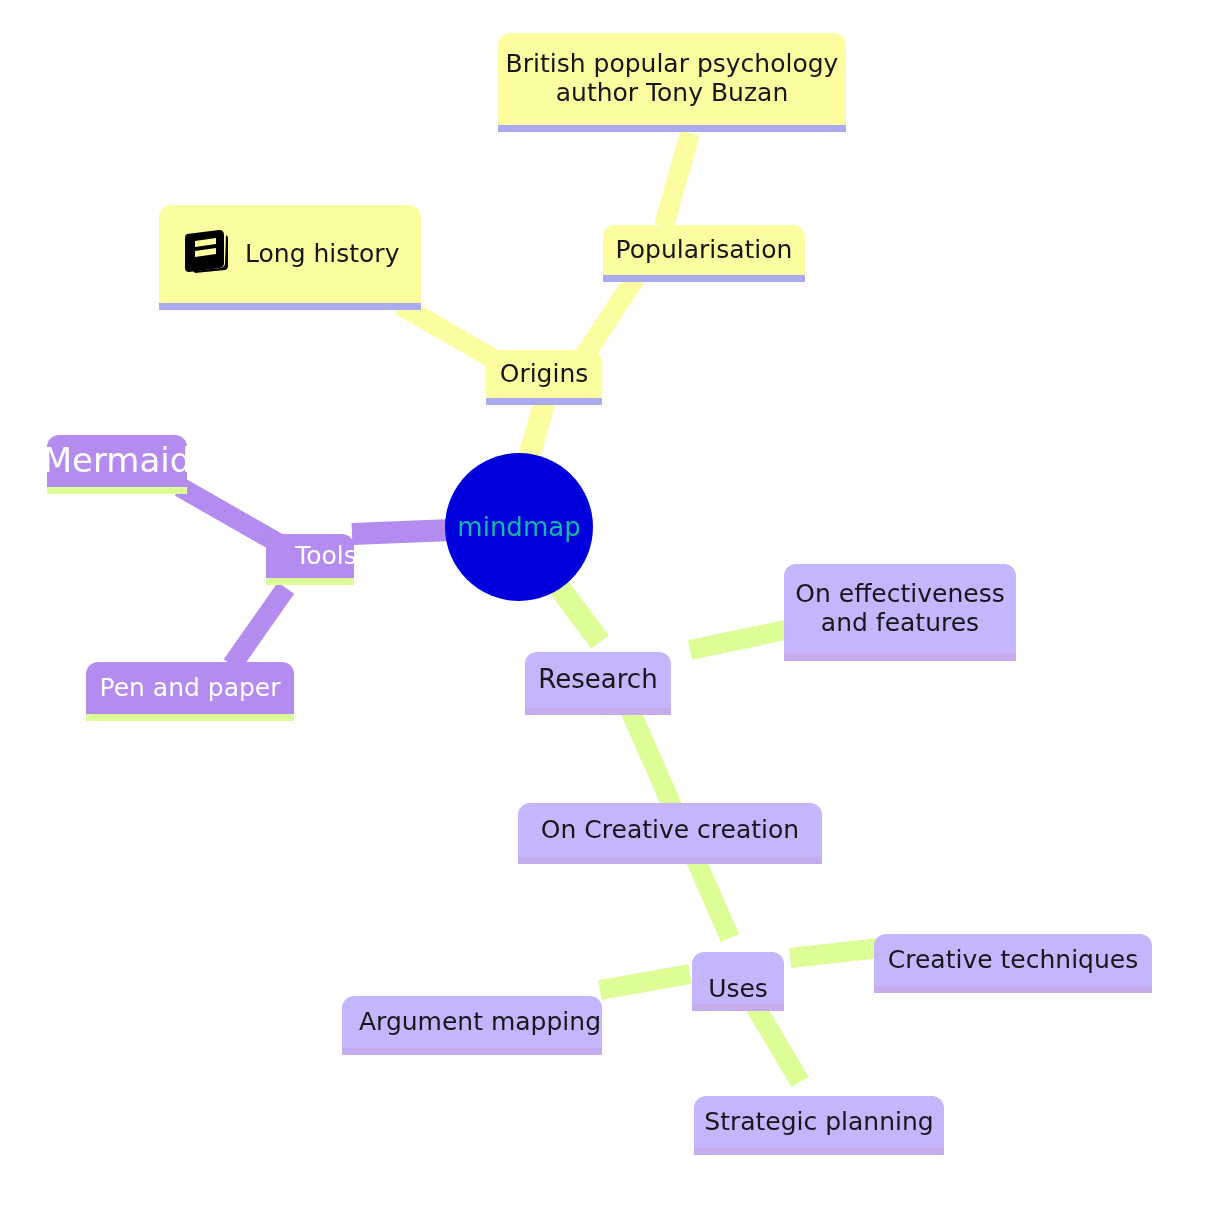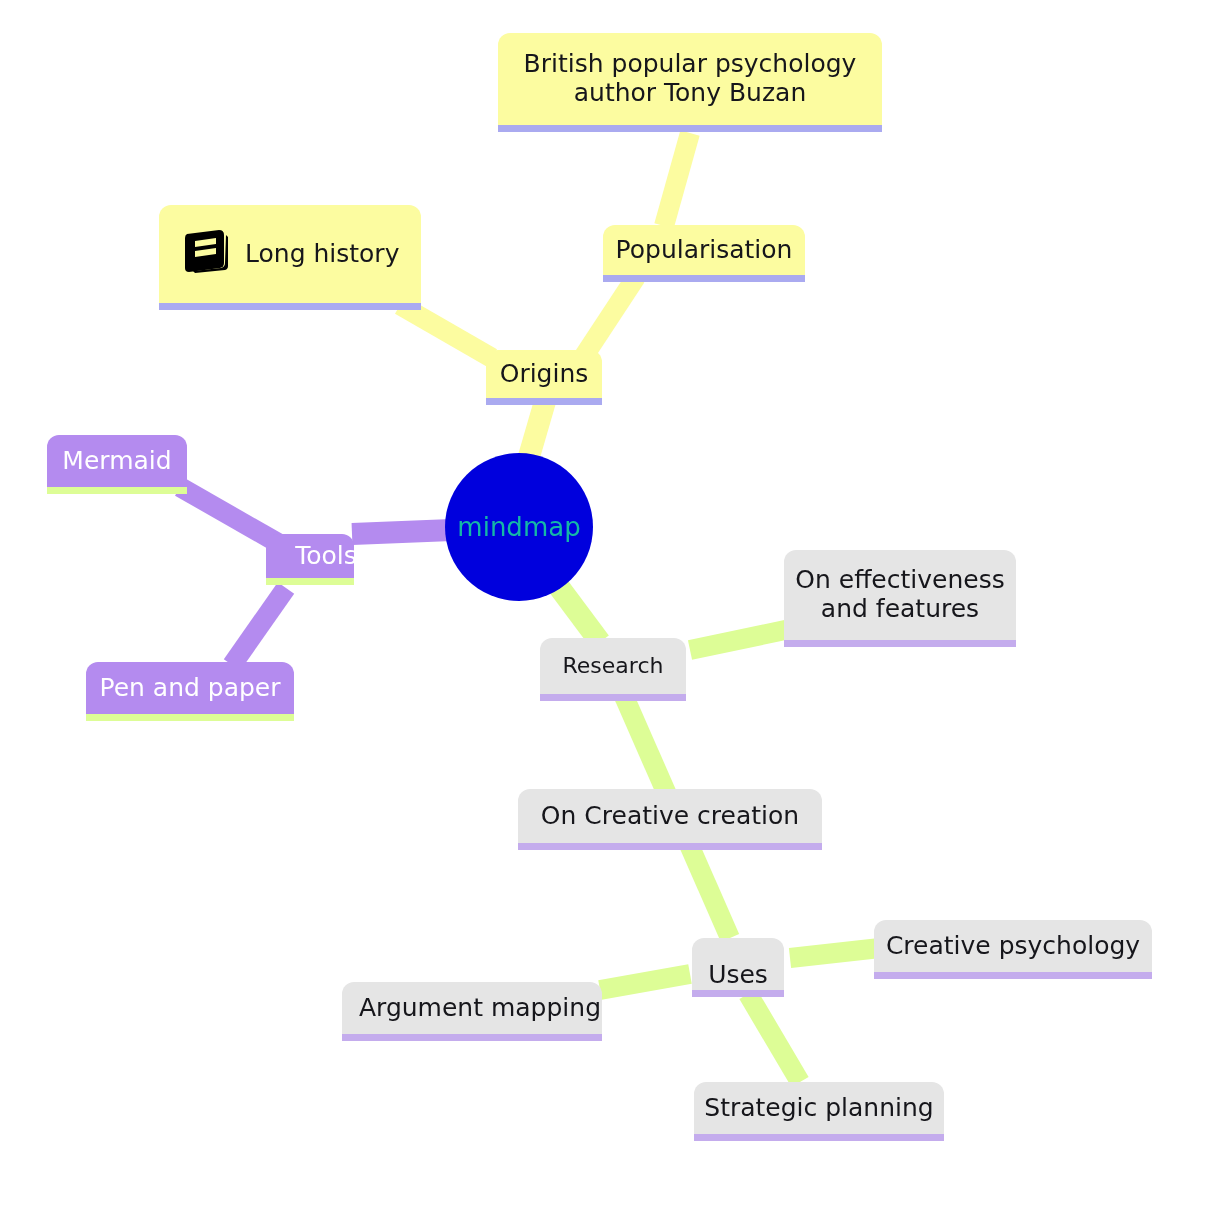--- a/index.html
+++ b/index.html
@@ -34,21 +34,21 @@
     white-space:pre-line;
   }
   .node .bar{
     position:absolute;
     left:0; right:0; bottom:-7px;
     height:7px;
   }
   
   .n-yellow{ background:#fcfca0; color:#16161b; }
   .n-yellow .bar{ background:#aaaaf0; }
-  .n-green{ background:#e5e5e5; color:#16161b; }
+  .n-green{ background:#c4b5fd; color:#16161b;margin-top:14px; }
   .n-green .bar{ background:#c4aced; }
   .n-purple{ background:#b48bef; color:#ffffff; }
   .n-purple .bar{ background:#ddfd96; }
 
   .node-root{
     position:absolute;
     z-index:3;
     border-radius:50%;
     background:#0000dd;
     color:#14b8a6;
@@ -91,21 +91,21 @@
 
     <path d="M 623 694 L 730 938" stroke="#ddfd96" stroke-width="20" fill="none"></path>
 
     <path d="M 790 958 L 880 948" stroke="#ddfd96" stroke-width="20" fill="none"></path>
 
     <path d="M 690 974 L 600 990" stroke="#ddfd96" stroke-width="20" fill="none"></path>
 
     <path d="M 748 994 L 800 1082" stroke="#ddfd96" stroke-width="20" fill="none"></path>
   </svg>
 
-  <div class="node n-yellow" style="left:498px; top:33px; width:384px; height:92px; font-size:25px;">
+  <div class="node n-yellow" style="left:498px; top:33px; width:348px; height:92px; font-size:25px;">
     <span class="txt">British popular psychology
 author Tony Buzan</span>
     <span class="bar"></span>
   </div>
 
   <div class="node n-yellow" style="left:583px; top:225px; width:202px; height:50px; font-size:25px;margin-left:20px;">
     <span class="txt">Popularisation</span>
     <span class="bar"></span>
   </div>
 
@@ -120,58 +120,58 @@
     </span>
     <span class="txt">Long history</span>
     <span class="bar"></span>
   </div>
 
   <div class="node n-yellow" style="left:486px; top:350px; width:116px; height:48px; font-size:25px;">
     <span class="txt">Origins</span>
     <span class="bar"></span>
   </div>
 
-  <div class="node n-purple" style="left:47px; top:435px; width:140px; height:52px; font-size:25px;">
+  <div class="node n-purple" style="left:47px; top:435px; width:140px; height:52px; font-size:34px;">
     <span class="txt">Mermaid</span>
     <span class="bar"></span>
   </div>
 
   <div class="node n-purple" style="left:266px; top:534px; width:88px; height:44px; font-size:25px;padding-left:32px;">
     <span class="txt">Tools</span>
     <span class="bar"></span>
   </div>
 
   <div class="node n-purple" style="left:86px; top:662px; width:208px; height:52px; font-size:25px;">
     <span class="txt">Pen and paper</span>
     <span class="bar"></span>
   </div>
 
   <div class="node n-green" style="left:784px; top:550px; width:232px; height:90px; font-size:25px;">
     <span class="txt">On effectiveness
 and features</span>
     <span class="bar"></span>
   </div>
 
-  <div class="node n-green" style="left:540px; top:638px; width:146px; height:56px; font-size:22px;">
+  <div class="node n-green" style="left:525px; top:638px; width:146px; height:56px; font-size:26px;">
     <span class="txt">Research</span>
     <span class="bar"></span>
   </div>
 
   <div class="node n-green" style="left:518px; top:789px; width:304px; height:54px; font-size:25px;">
     <span class="txt">On Creative creation</span>
     <span class="bar"></span>
   </div>
 
   <div class="node n-green" style="left:692px; top:938px; width:92px; height:52px; font-size:25px;align-items:flex-end;">
     <span class="txt">Uses</span>
     <span class="bar"></span>
   </div>
 
   <div class="node n-green" style="left:874px; top:920px; width:278px; height:52px; font-size:25px;">
-    <span class="txt">Creative psychology</span>
+    <span class="txt">Creative techniques</span>
     <span class="bar"></span>
   </div>
 
   <div class="node n-green" style="left:342px; top:982px; width:260px; height:52px; font-size:25px;padding-left:16px;">
     <span class="txt">Argument mapping</span>
     <span class="bar"></span>
   </div>
 
   <div class="node n-green" style="left:694px; top:1082px; width:250px; height:52px; font-size:25px;">
     <span class="txt">Strategic planning</span>

